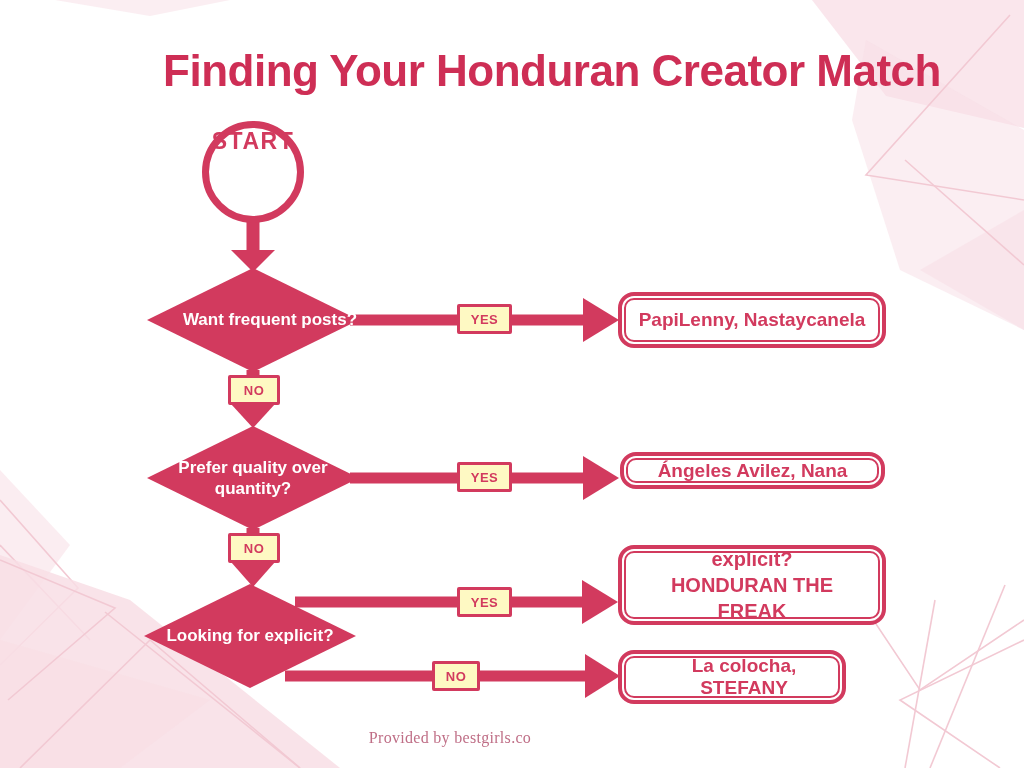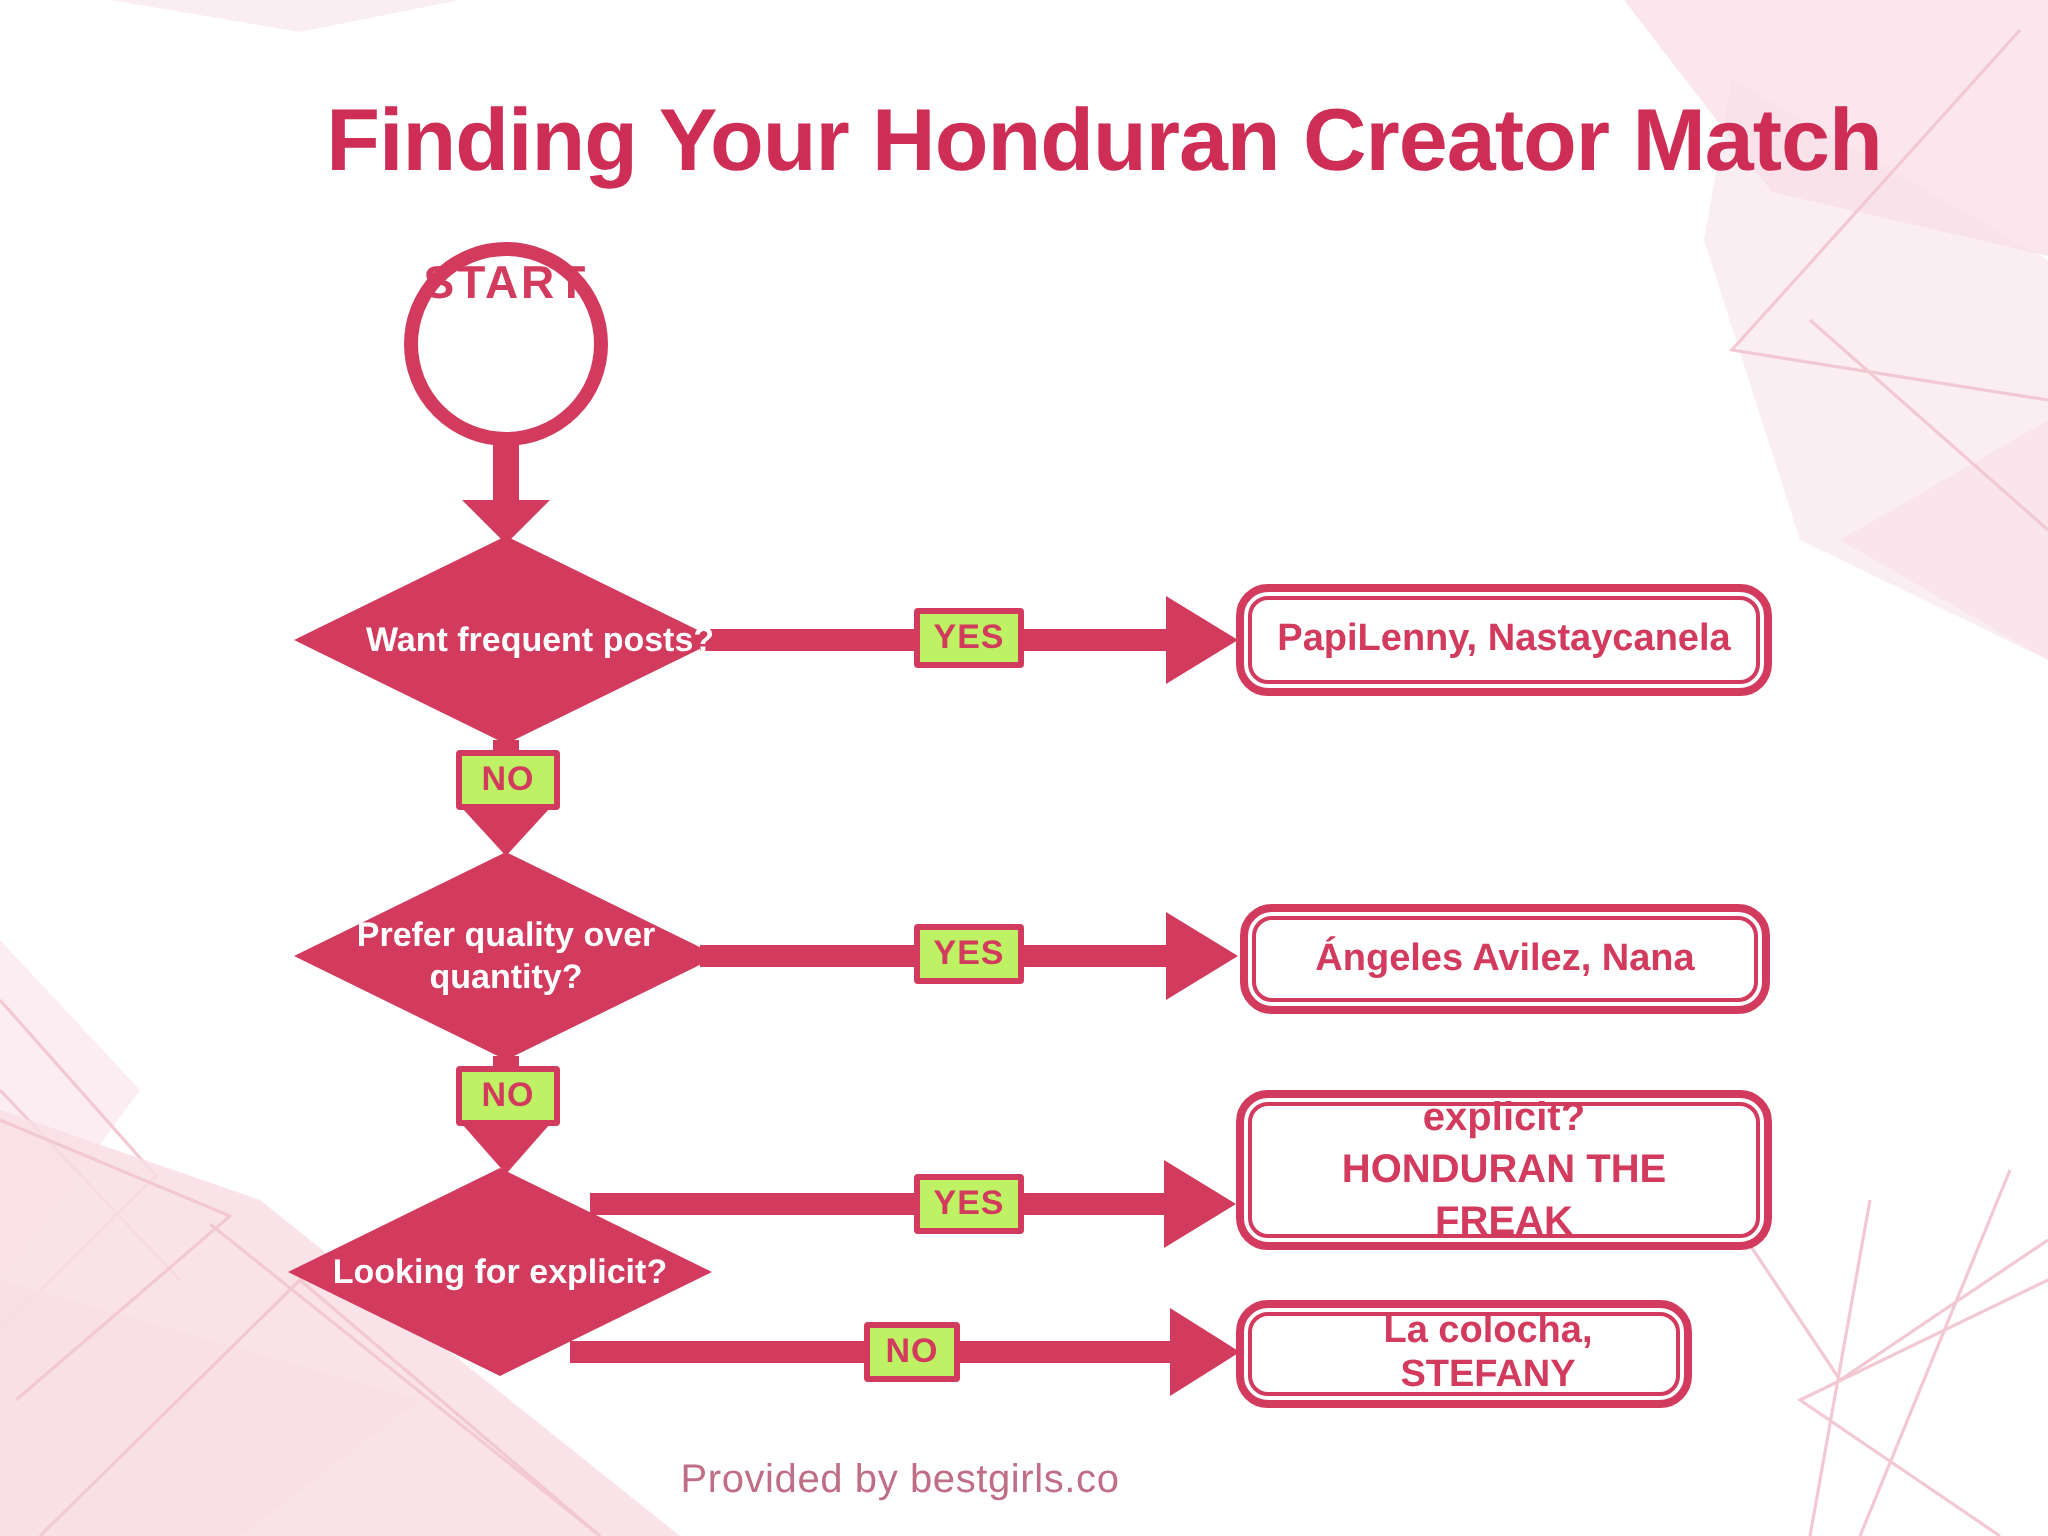--- a/index.html
+++ b/index.html
@@ -43,43 +43,43 @@
 
   
   .diamond-label{
     position:absolute;width:180px;text-align:center;
     color:#fff;font-weight:700;font-size:17px;line-height:1.25;
     transform:translate(-50%,-50%);
   }
 
   
   .branch-label{
-    position:absolute;background:#bef264;border:3px solid var(--accent);
+    position:absolute;background:#fef9c3;border:3px solid var(--accent);
     border-radius:2px;box-sizing:border-box;
     display:flex;align-items:center;justify-content:center;
-    color:var(--accent);font-weight:800;font-size:17px;letter-spacing:0.5px;
+    color:var(--accent);font-weight:800;font-size:13px;letter-spacing:0.5px;
   }
 
   
   .result{
     position:absolute;background:#fff;border:4px solid var(--accent);
     border-radius:16px;box-sizing:border-box;
     display:flex;flex-direction:column;align-items:center;justify-content:center;
     color:var(--accent);font-weight:600;font-size:19px;text-align:center;
   }
   .result::after{
     content:"";position:absolute;inset:2px;border:2px solid var(--accent);
     border-radius:10px;pointer-events:none;
   }
   .result .line{position:relative;z-index:1;padding:0 14px;}
   .result .line.strong{font-weight:800;font-size:20px;line-height:1.3;}
 
   .footer{
     position:absolute;left:0;top:729px;width:900px;text-align:center;
-    font-size:20px;font-weight:500;color:var(--footer-color);letter-spacing:0.3px;
+    font-size:16px;font-weight:500;color:var(--footer-color);letter-spacing:0.3px;font-family:Liberation Serif, serif;
   }
 </style>
 </head>
 <body>
 
 <div id="canvas">
 
   <svg class="layer" width="1024" height="768" viewBox="0 0 1024 768">
     <polygon class="deco-fill" points="55,0 230,0 150,16" opacity="0.5"></polygon>
     <polygon class="deco-fill" points="812,0 1024,0 1024,128 886,96" opacity="0.75"></polygon>
@@ -164,21 +164,21 @@
   <div class="branch-label" style="left:457px;top:462px;width:55px;height:30px;">YES</div>
   <div class="branch-label" style="left:228px;top:533px;width:52px;height:30px;">NO</div>
 
   <div class="branch-label" style="left:457px;top:587px;width:55px;height:30px;">YES</div>
   <div class="branch-label" style="left:432px;top:661px;width:48px;height:30px;">NO</div>
 
   <div class="result" style="left:618px;top:292px;width:268px;height:56px;">
     <div class="line">PapiLenny, Nastaycanela</div>
   </div>
 
-  <div class="result" style="left:620px;top:452px;width:265px;height:55px;">
+  <div class="result" style="left:620px;top:452px;width:265px;height:37px;">
     <div class="line">Ángeles Avilez, Nana</div>
   </div>
 
   <div class="result" style="left:618px;top:545px;width:268px;height:80px;">
     <div class="line strong">explicit?</div>
     <div class="line strong">HONDURAN THE FREAK</div>
   </div>
 
   <div class="result" style="left:618px;top:650px;width:228px;height:54px;padding-left:24px;">
     <div class="line">La colocha, STEFANY</div>

